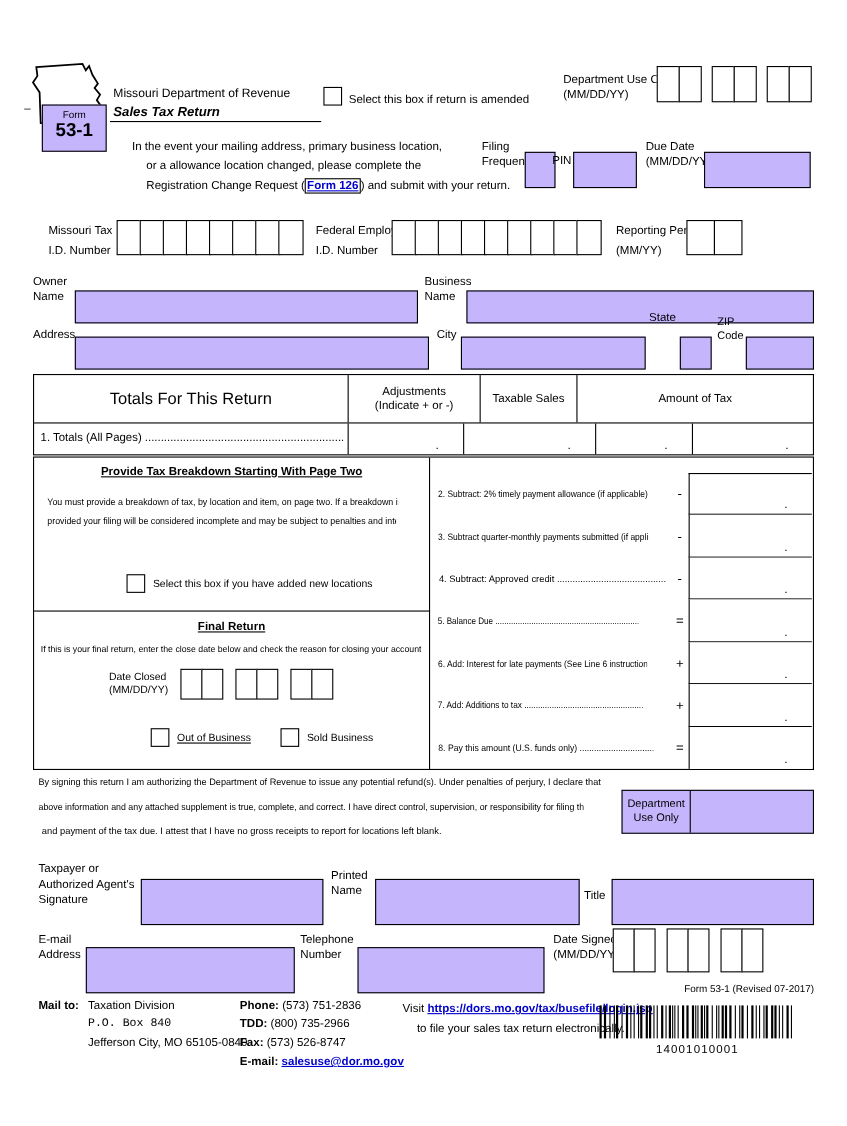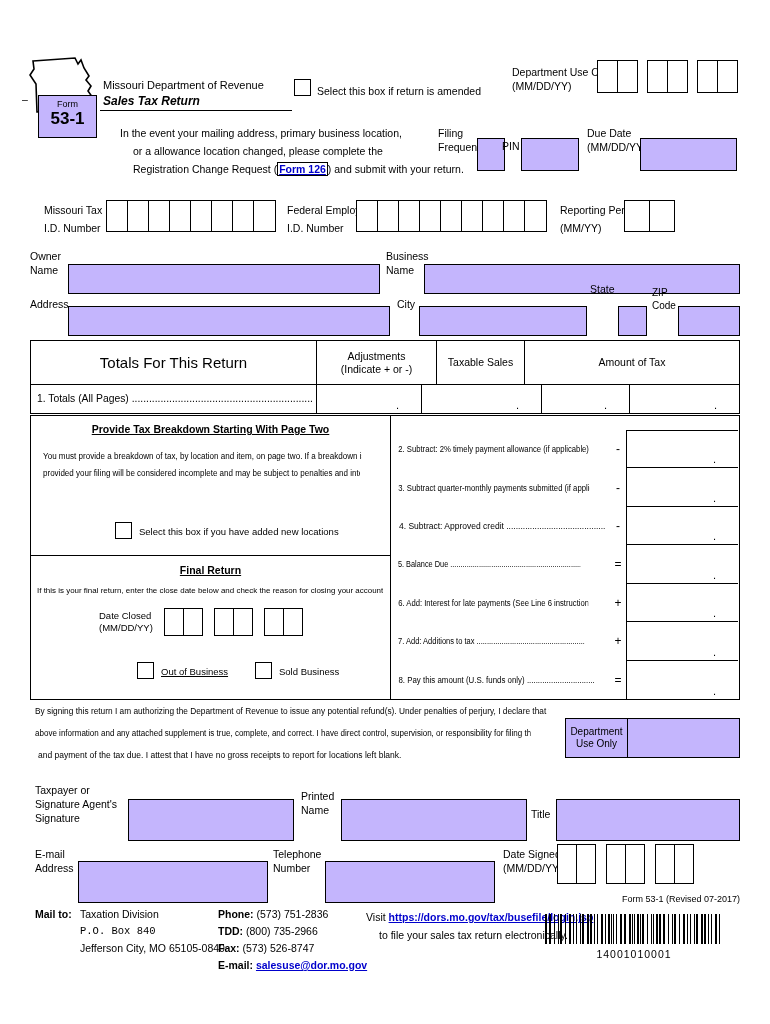--- a/index.html
+++ b/index.html
@@ -291,21 +291,21 @@
   <div class="abs fieldbox" style="left:565px; top:701px; width:175px; height:40px; display:flex;">
     <div style="width:62px; border-right:1.2px solid #000; display:flex; flex-direction:column; align-items:center; justify-content:center; font-size:10px; line-height:12px;">
       <div>Department</div>
       <div>Use Only</div>
     </div>
     <div style="flex:1;"></div>
   </div>
 
   <div class="abs lbl" style="left:35px; top:783px;">
     <div>Taxpayer or</div>
-    <div>Signature Agent's</div>
+    <div>Authorized Agent's</div>
     <div>Signature</div>
   </div>
   <div class="abs fieldbox" style="left:128px; top:782px; width:166px; height:42px;"></div>
   <div class="abs lbl" style="left:301px; top:789px;">
     <div>Printed</div>
     <div>Name</div>
   </div>
   <div class="abs fieldbox" style="left:341px; top:782px; width:186px; height:42px;"></div>
   <div class="abs lbl" style="left:531px; top:807px;">Title</div>
   <div class="abs fieldbox" style="left:556px; top:782px; width:184px; height:42px;"></div>

